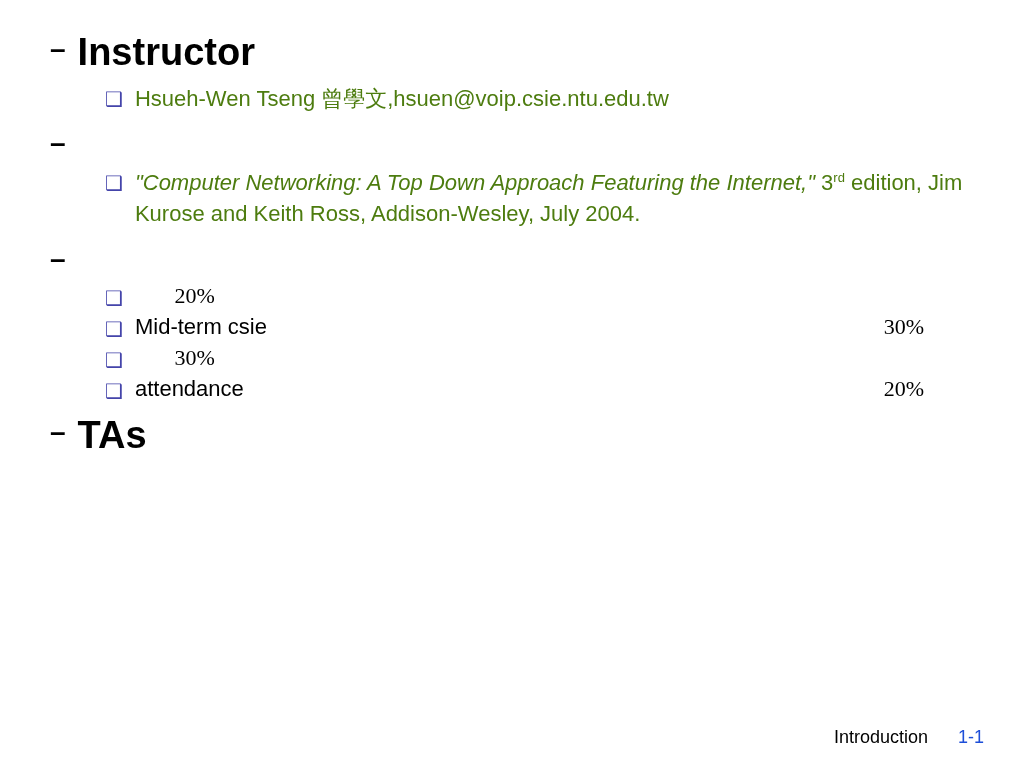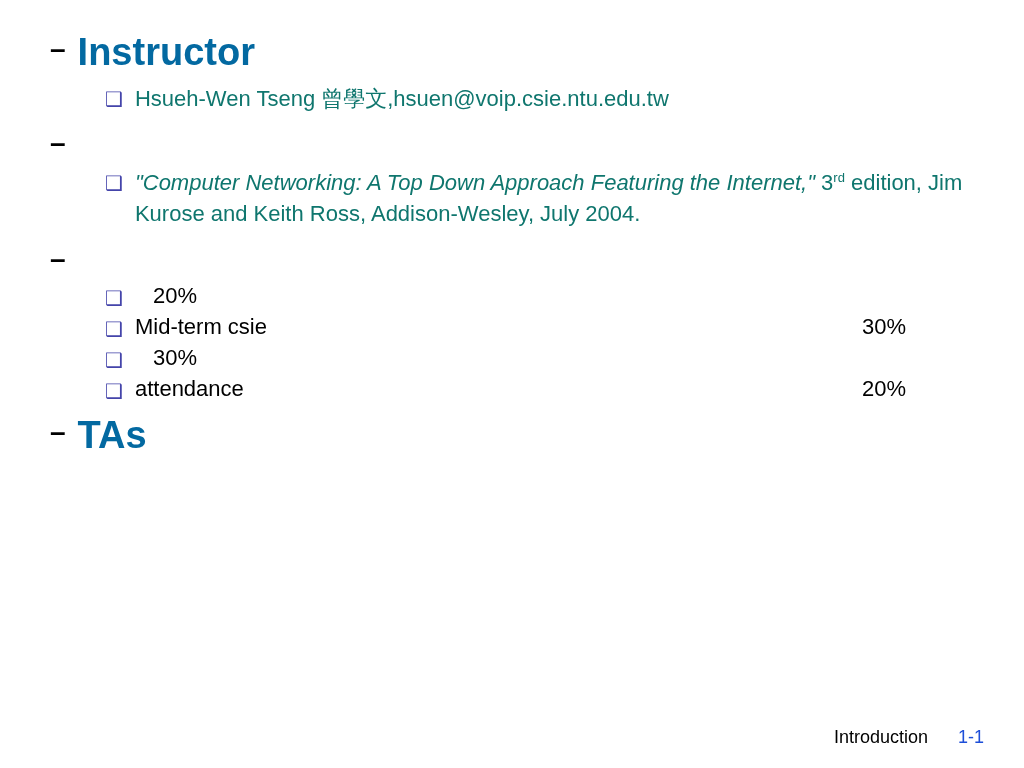--- a/index.html
+++ b/index.html
@@ -34,21 +34,21 @@
       margin-right: 12px;
       margin-top: 2px;
       color: #000;
       line-height: 1.2;
     }
 
     .top-level-label {
       font-size: 38px;
       font-weight: bold;
       font-family: 'Comic Sans MS', 'Chalkboard SE', cursive, sans-serif;
-      color: #0369a1;
+      color: #000000;
       line-height: 1.2;
     }
 
     .sub-items {
       margin-left: 55px;
       margin-bottom: 10px;
     }
 
     .sub-item {
       display: flex;
@@ -60,21 +60,21 @@
       font-size: 20px;
       margin-right: 12px;
       margin-top: 3px;
       color: #4444aa;
       flex-shrink: 0;
     }
 
     .sub-text {
       font-size: 22px;
       font-family: 'Comic Sans MS', 'Chalkboard SE', cursive, sans-serif;
-      color: #0f766e;
+      color: #4d7c0f;
       line-height: 1.4;
     }
 
     .sub-text em {
       font-style: italic;
     }
 
     .requirements-row {
       display: flex;
       align-items: flex-start;
@@ -84,24 +84,24 @@
 
     .req-label {
       font-size: 22px;
       font-family: 'Comic Sans MS', 'Chalkboard SE', cursive, sans-serif;
       color: #000;
       flex: 1;
     }
 
     .req-percent {
       font-size: 22px;
-      font-family: Liberation Sans, sans-serif;
+      font-family: Liberation Serif, serif;
       color: #000;
       width: 80px;
-      text-align: center;
+      text-align: right;
       margin-right: 50px;
     }
 
     .slide-footer {
       position: absolute;
       bottom: 20px;
       right: 40px;
       display: flex;
       align-items: center;
       gap: 30px;

